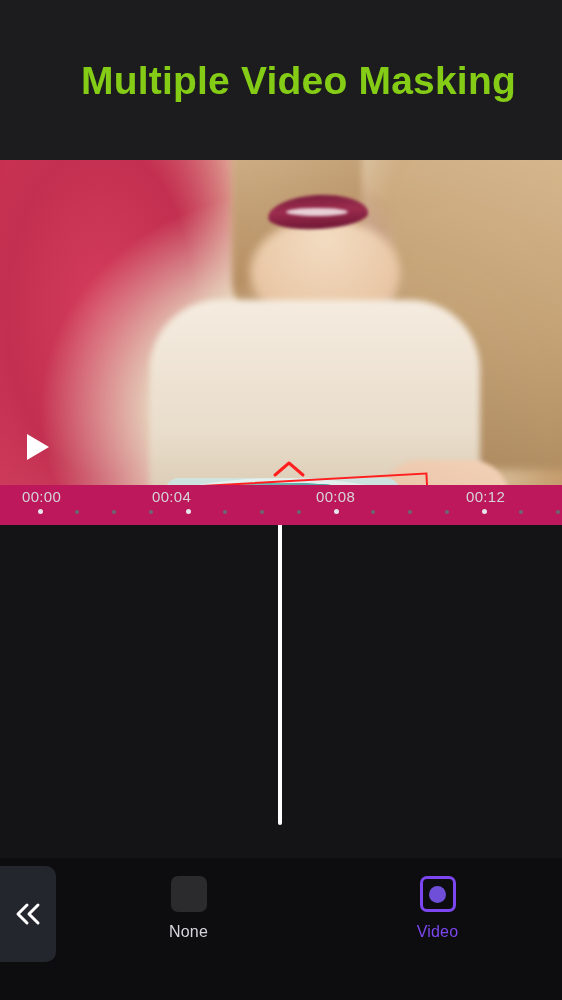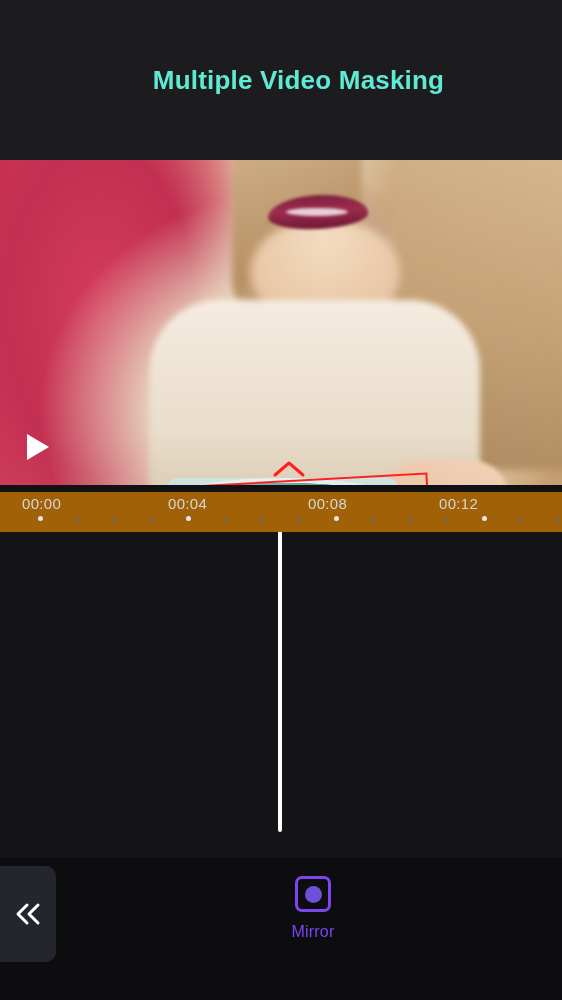--- a/index.html
+++ b/index.html
@@ -6,21 +6,21 @@
   body{
     width:562px;height:1000px;overflow:hidden;position:relative;
     font-family:"Liberation Sans","DejaVu Sans",sans-serif;
     -webkit-font-smoothing:antialiased;
   }
   .app{position:absolute;inset:0;background:#111113;display:flex;flex-direction:column;}
 
   
   .header{height:160px;background:#1c1c1e;display:flex;align-items:center;justify-content:center;flex:0 0 160px;}
   .header-title{
-    color:#5eead4;font-size:26px;font-weight:700;letter-spacing:.2px;
+    color:#84cc16;font-size:39px;font-weight:700;letter-spacing:.2px;
     font-family:"Liberation Sans","DejaVu Sans",sans-serif;
     text-align:center;line-height:1;white-space:nowrap;margin-left:35px;
   }
 
   
   .preview{position:relative;height:325px;flex:0 0 325px;overflow:hidden;background:#c2546b;}
   .pv-layer{position:absolute;inset:0;}
   .pv-bg{
     background:
       radial-gradient(125px 150px at 330px 120px, rgba(120,20,50,.42) 0%, rgba(120,20,50,0) 72%),
@@ -61,21 +61,21 @@
   .mask-rect{position:absolute;left:156px;top:320px;width:274px;height:88px;
     border:2.5px solid #ff1f1f;transform:rotate(-3.2deg);box-sizing:border-box;}
   .chev{position:absolute;width:34px;height:18px;}
   .chev svg{display:block;}
   .chev-up{left:272px;top:300px;}
 
   .play-btn{position:absolute;left:16px;bottom:18px;width:40px;height:40px;cursor:pointer;}
   .play-btn svg{display:block;}
 
   
-  .ruler{position:relative;height:40px;flex:0 0 40px;background:#a16207;margin-top:7px;}
+  .ruler{position:relative;height:40px;flex:0 0 40px;background:#be185d;}
   .ruler-label{position:absolute;top:3px;color:#d5d5d8;font-size:15px;letter-spacing:.3px;}
   .ruler-tick{position:absolute;top:25px;width:4px;height:4px;border-radius:50%;background:#6a6a6e;}
   .ruler-tick.major{width:5px;height:5px;top:24px;background:#e6e6ea;}
 
   
   .tl{position:relative;flex:1 1 auto;background:#141416;overflow:hidden;}
   .playhead{position:absolute;left:278px;top:-40px;width:4px;height:340px;background:#fff;border-radius:2px;z-index:40;}
 
   
   .bottom{position:relative;height:142px;flex:0 0 142px;background:#0d0d0f;}
@@ -139,23 +139,23 @@
 
     <div class="play-btn">
       <svg width="40" height="40" viewBox="0 0 40 40">
           <path d="M11 7 L33 20 L11 33 Z" fill="#ffffff"></path>
         </svg>
     </div>
   </div>
 
   <div class="ruler">
     <div class="ruler-label" style="left:22px">00:00</div>
-    <div class="ruler-label" style="left:168px">00:04</div>
-    <div class="ruler-label" style="left:308px">00:08</div>
-    <div class="ruler-label" style="left:439px">00:12</div>
+    <div class="ruler-label" style="left:152px">00:04</div>
+    <div class="ruler-label" style="left:316px">00:08</div>
+    <div class="ruler-label" style="left:466px">00:12</div>
     <div id="ruler-ticks">
         <div class="ruler-tick major" style="left: 38px;"></div>
         <div class="ruler-tick" style="left: 75px;"></div>
         <div class="ruler-tick" style="left: 112px;"></div>
         <div class="ruler-tick" style="left: 149px;"></div>
         <div class="ruler-tick major" style="left: 186px;"></div>
         <div class="ruler-tick" style="left: 223px;"></div>
         <div class="ruler-tick" style="left: 260px;"></div>
         <div class="ruler-tick" style="left: 297px;"></div>
         <div class="ruler-tick major" style="left: 334px;"></div>
@@ -173,22 +173,26 @@
 
   </div>
 
   <div class="bottom">
     <div class="collapse">
       <svg width="30" height="24" viewBox="0 0 30 24">
         <path d="M14 3 L5 12 L14 21 M25 3 L16 12 L25 21" fill="none" stroke="#ffffff" stroke-width="3" stroke-linecap="round" stroke-linejoin="round"></path>
       </svg>
     </div>
     <div class="masks" id="mask-options">
+        <div class="mask-item">
+          <div class="mask-ic ic-none"></div>
+          <div class="mask-label">None</div>
+        </div>
         <div class="mask-item sel">
           <div class="mask-ic ic-radial">
             <i></i>
           </div>
-          <div class="mask-label">Mirror</div>
+          <div class="mask-label">Video</div>
         </div>
       </div>
   </div>
 
 </div>
 
 </body></html>

